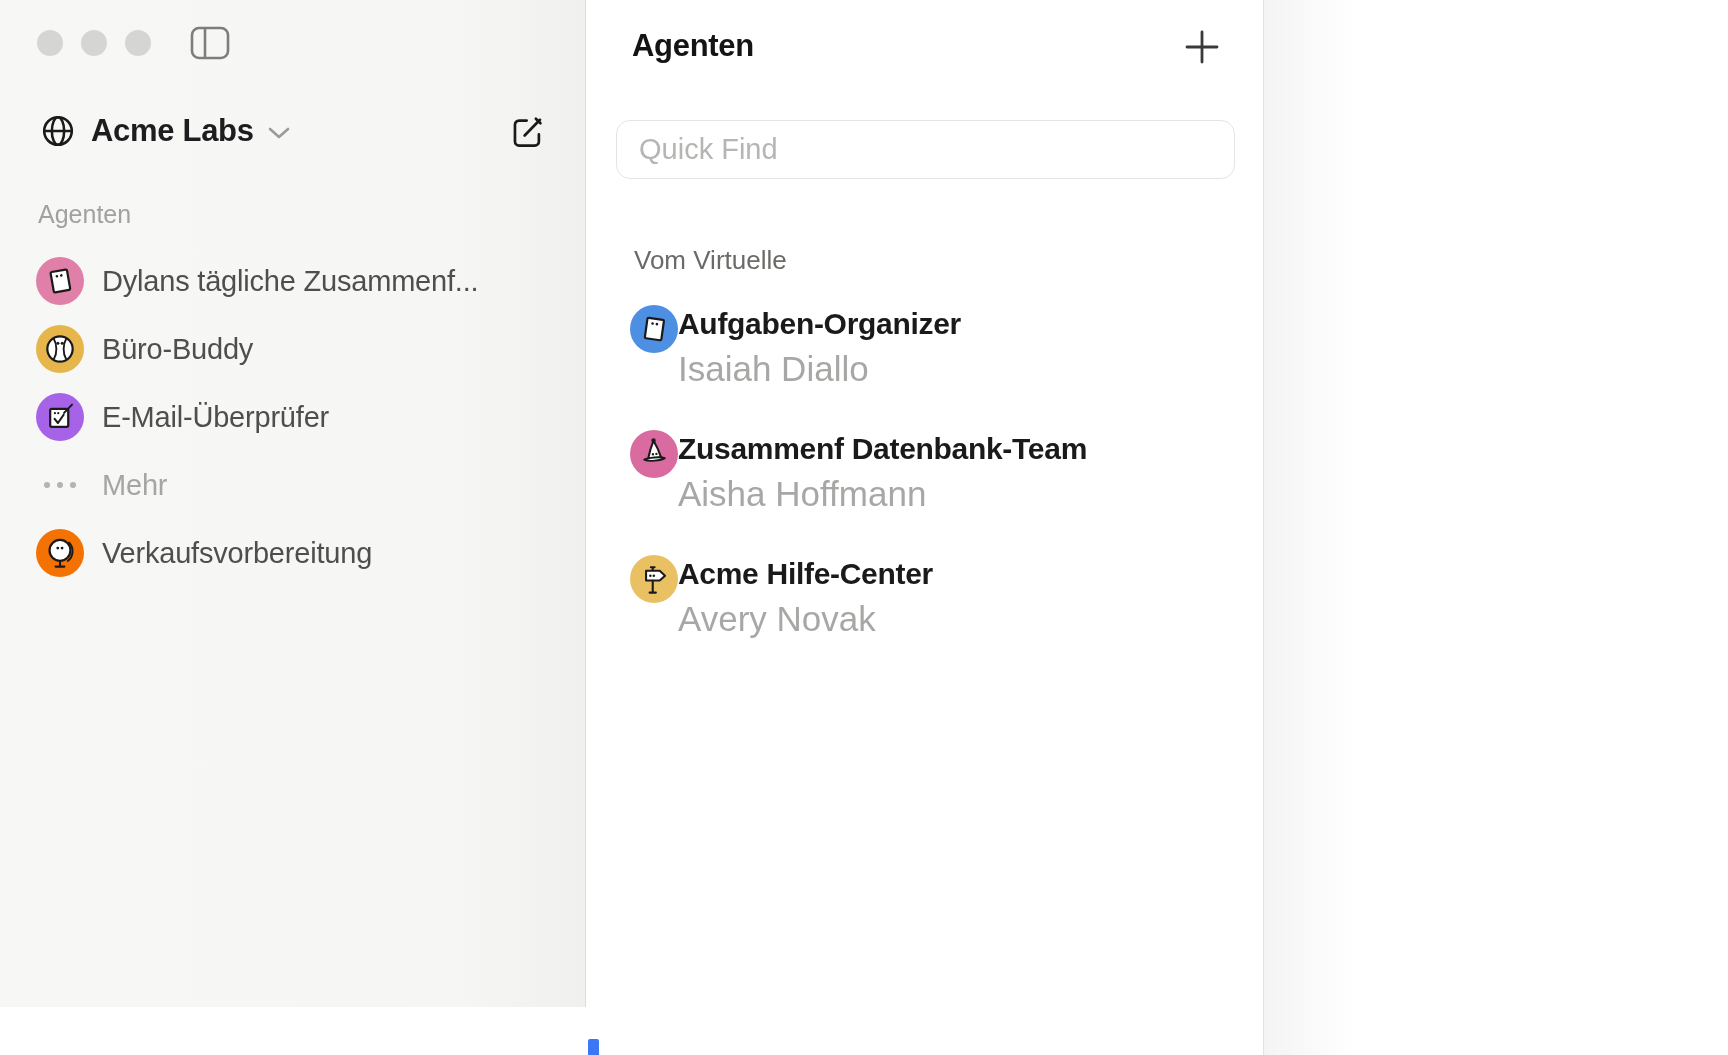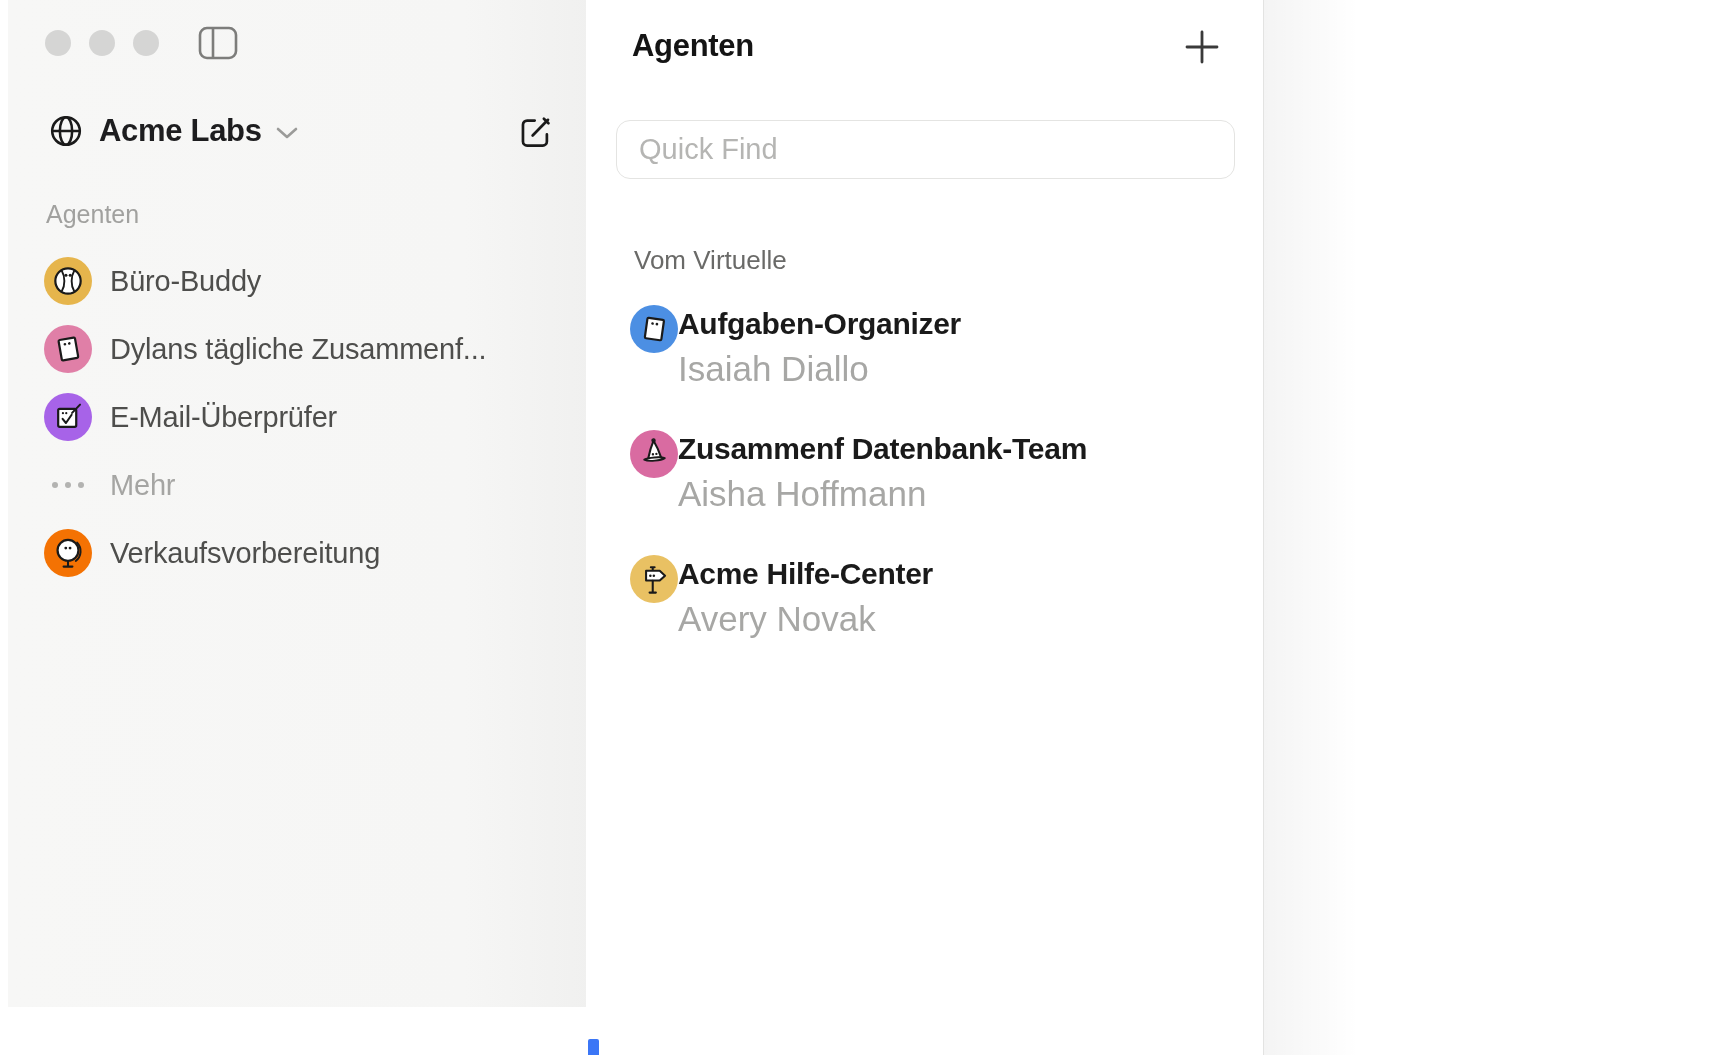--- a/index.html
+++ b/index.html
@@ -1,20 +1,20 @@
 <!DOCTYPE html>
 <html><head>
 <meta charset="utf-8">
 <style>
   html,body{margin:0;padding:0;background:#fff;}
   body{font-family:"Liberation Sans","DejaVu Sans",sans-serif;-webkit-font-smoothing:antialiased;}
   .stage{position:relative;width:1728px;height:1055px;overflow:hidden;background:#fff;}
 
   
-  .sidebar{position:absolute;left:8px;top:0;width:585px;height:1007px;
+  .sidebar{position:absolute;left:0;top:0;width:585px;height:1007px;
     background:linear-gradient(to right,#f7f7f6 0%,#f6f6f5 78%,#f0f0ef 100%);
     border-right:1px solid #dddddc;}
   .traffic{position:absolute;left:37px;top:30px;display:flex;gap:18px;}
   .traffic .dot{width:26px;height:26px;border-radius:50%;background:#d5d5d4;}
   .toggle-btn{position:absolute;left:190px;top:26px;width:40px;height:34px;cursor:pointer;}
 
   .workspace-row{position:absolute;left:40px;top:111px;height:40px;display:flex;align-items:center;}
   .workspace-name{margin-left:15px;font-size:31px;font-weight:600;color:#1d1d1f;letter-spacing:-0.3px;}
   .ws-chevron{margin-left:13px;margin-top:4px;}
   .compose-btn{position:absolute;left:508px;top:113px;width:38px;height:38px;cursor:pointer;}
@@ -95,42 +95,42 @@
           <path d="M17.6 3.6 l2.9 2.9"></path>
         </g>
       </svg>
     </div>
 
     <div class="side-label">Agenten</div>
 
     <div class="side-list">
 
       <div class="side-item">
-        <div class="avatar" style="background: rgb(230, 181, 76);">
-          <svg viewBox="0 0 24 24">
-            <circle cx="12" cy="12" r="8" fill="#fff" stroke="#1a1a1a" stroke-width="1.4"></circle>
-            <path d="M8.2 5.8 C10.2 9 10.2 15 8.2 18.2 M15.8 5.8 C13.8 9 13.8 15 15.8 18.2" class="icon-stroke" stroke-width="1.2"></path>
-            <circle cx="10.7" cy="8.4" r="0.95" fill="#1a1a1a"></circle>
-              <circle cx="13.4" cy="8.4" r="0.95" fill="#1a1a1a"></circle>
-          </svg>
-        </div>
-        <span class="label">Büro-Buddy</span>
-      </div>
-
-      <div class="side-item">
         <div class="avatar" style="background: rgb(224, 127, 167);">
           <svg viewBox="0 0 24 24">
             <g transform="rotate(-10 12 12)">
               <rect x="7" y="5.5" width="10.5" height="13" rx="0.8" fill="#fff" stroke="#1a1a1a" stroke-width="1.4"></rect>
               <circle cx="10.6" cy="8.7" r="0.85" fill="#1a1a1a"></circle>
                 <circle cx="13.4" cy="8.7" r="0.85" fill="#1a1a1a"></circle>
             </g>
           </svg>
         </div>
         <span class="label">Dylans tägliche Zusammenf...</span>
+      </div>
+
+      <div class="side-item">
+        <div class="avatar" style="background: rgb(230, 181, 76);">
+          <svg viewBox="0 0 24 24">
+            <circle cx="12" cy="12" r="8" fill="#fff" stroke="#1a1a1a" stroke-width="1.4"></circle>
+            <path d="M8.2 5.8 C10.2 9 10.2 15 8.2 18.2 M15.8 5.8 C13.8 9 13.8 15 15.8 18.2" class="icon-stroke" stroke-width="1.2"></path>
+            <circle cx="10.7" cy="8.4" r="0.95" fill="#1a1a1a"></circle>
+              <circle cx="13.4" cy="8.4" r="0.95" fill="#1a1a1a"></circle>
+          </svg>
+        </div>
+        <span class="label">Büro-Buddy</span>
       </div>
 
       <div class="side-item">
         <div class="avatar" style="background: rgb(167, 99, 232);">
           <svg viewBox="0 0 24 24">
             <rect x="5.8" y="6.8" width="11.4" height="11.4" rx="1" fill="#fff" stroke="#1a1a1a" stroke-width="1.4"></rect>
             <circle cx="8.8" cy="9.6" r="0.7" fill="#1a1a1a"></circle>
               <circle cx="10.9" cy="9.6" r="0.7" fill="#1a1a1a"></circle>
             <path d="M8.6 13.2 l2.1 2.6 3.6-5.2" class="icon-stroke" stroke-width="1.3"></path>
             <path d="M14.6 9.4 L19.6 4.2" class="icon-stroke" stroke-width="1.3"></path>

